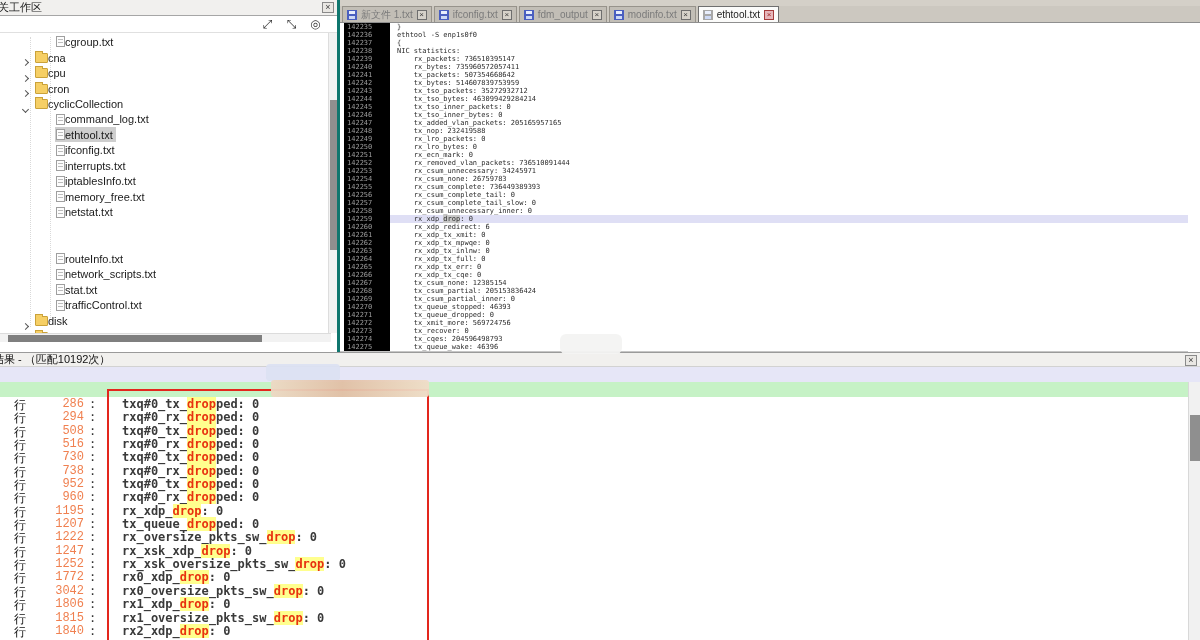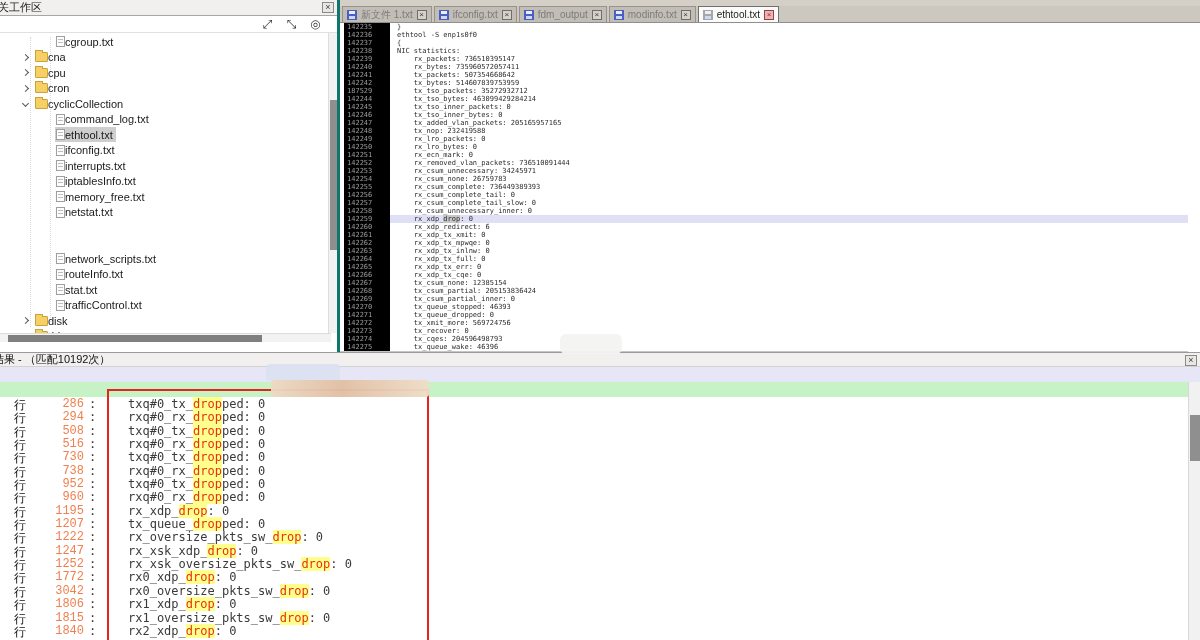--- a/index.html
+++ b/index.html
@@ -20,21 +20,21 @@
                 background:#fff; border-bottom:1px solid #e0e0e0;
                 display:flex; justify-content:flex-end; align-items:center; gap:9px;
                 padding-right:14px; }
   .tool-ic { font-size:12px; line-height:12px; color:#333; width:15px; text-align:center; }
   .ws-tree { position:absolute; left:0; top:33px; width:331px; height:300px;
              overflow:hidden; background:#fff; padding-top:1px; }
   .guide-v { position:absolute; width:0; border-left:1px dotted #d9d9d9; }
   .tree-row { height:15.5px; display:flex; align-items:center; font-size:11px;
               color:#1a1a1a; white-space:nowrap; position:relative; z-index:1;}
   .tree-gap { height:31px; }
-  .d1 { padding-left:23px; } .d2 { padding-left:55px; }
+  .d1 { padding-left:23px;align-items:flex-end; } .d2 { padding-left:55px; }
   .row-inner { display:flex; align-items:center; padding:0 3px 0 1px; height:15px; }
   .tree-row.sel .row-inner { background:#cecece; }
   .chev { width:5px; height:5px; border:solid #555; border-width:0 1.2px 1.2px 0;
           display:inline-block; margin-right:6px; flex:0 0 auto; }
   .chev.closed { transform:rotate(-45deg); }
   .chev.open   { transform:rotate(45deg); }
   .folder-ic { width:13px; height:10px; background:#f6cf65; border:1px solid #caa23a;
                border-radius:1px; position:relative; flex:0 0 auto; }
   .folder-ic::before { content:""; position:absolute; left:-1px; top:-3px; width:6px; height:2px;
                background:#f6cf65; border:1px solid #caa23a; border-bottom:none; }
@@ -94,21 +94,21 @@
                  line-height:15px; white-space:pre; overflow:hidden; }
   .res-path { position:absolute; left:0; top:29px; width:100%; height:15px;
               background:#c6f2c6; color:#0b7d0b; font-weight:bold;
               font:bold 11.5px "DejaVu Sans Mono", monospace; line-height:15px;
               white-space:pre; overflow:hidden; }
   #result-rows { position:absolute; left:0; top:44px; width:1188px; height:244px; overflow:hidden; }
   .res-row { position:relative; height:13.35px; font:12px "DejaVu Sans Mono", monospace; color:#3a3a3a; }
   .res-row .r-label { position:absolute; left:14px; font-family:"Liberation Sans",sans-serif; color:#111; }
   .res-row .r-num { position:absolute; left:14px; width:70px; text-align:right; color:#f08050;font-family:Liberation Mono, monospace; }
   .res-row .r-colon { position:absolute; left:89px; color:#333; }
-  .res-row .r-text { position:absolute; left:128px; white-space:pre; }
+  .res-row .r-text { position:absolute; left:122px; white-space:pre;font-weight:bold; }
   .res-match { background:#ffff8e; color:#e8320f; }
   .red-rect { position:absolute; left:107px; top:36px; width:322px; height:300px;
               border:2px solid #e3261d; z-index:5; }
   .blur-a { position:absolute; left:266px; top:11px; width:74px; height:17px;
             background:#dbe1f2; border-radius:4px; opacity:.93; z-index:6; }
   .blur-b { position:absolute; left:271px; top:27px; width:158px; height:17px;
             background:linear-gradient(90deg,#edd9c4,#e2bfa6 45%,#f0ddc8);
             border-radius:3px; opacity:.95; z-index:6; }
   .res-vscroll { position:absolute; right:0; top:29px; width:12px; height:259px;
                  background:#f1f1f1; border-left:1px solid #d8d8d8; }
@@ -203,27 +203,27 @@
       <div class="tree-row d2">
         <span class="row-inner">
           <span class="doc-ic"></span>
           <span class="lab">netstat.txt</span>
         </span>
       </div>
       <div class="tree-gap"></div>
       <div class="tree-row d2">
         <span class="row-inner">
           <span class="doc-ic"></span>
+          <span class="lab">routeInfo.txt</span>
+        </span>
+      </div>
+      <div class="tree-row d2">
+        <span class="row-inner">
+          <span class="doc-ic"></span>
           <span class="lab">network_scripts.txt</span>
-        </span>
-      </div>
-      <div class="tree-row d2">
-        <span class="row-inner">
-          <span class="doc-ic"></span>
-          <span class="lab">routeInfo.txt</span>
         </span>
       </div>
       <div class="tree-row d2">
         <span class="row-inner">
           <span class="doc-ic"></span>
           <span class="lab">stat.txt</span>
         </span>
       </div>
       <div class="tree-row d2">
         <span class="row-inner">
@@ -284,21 +284,21 @@
     </div>
   <div id="editor-lines">
       <div class="ed-line"><span class="ln">142235</span><span class="code">}</span></div>
       <div class="ed-line"><span class="ln">142236</span><span class="code">ethtool -S enp1s0f0</span></div>
       <div class="ed-line"><span class="ln">142237</span><span class="code">{</span></div>
       <div class="ed-line"><span class="ln">142238</span><span class="code">NIC statistics:</span></div>
       <div class="ed-line"><span class="ln">142239</span><span class="code">    rx_packets: 736510395147</span></div>
       <div class="ed-line"><span class="ln">142240</span><span class="code">    rx_bytes: 735960572057411</span></div>
       <div class="ed-line"><span class="ln">142241</span><span class="code">    tx_packets: 507354668642</span></div>
       <div class="ed-line"><span class="ln">142242</span><span class="code">    tx_bytes: 514607839753959</span></div>
-      <div class="ed-line"><span class="ln">187529</span><span class="code">    tx_tso_packets: 35272932712</span></div>
+      <div class="ed-line"><span class="ln">142243</span><span class="code">    tx_tso_packets: 35272932712</span></div>
       <div class="ed-line"><span class="ln">142244</span><span class="code">    tx_tso_bytes: 463099429284214</span></div>
       <div class="ed-line"><span class="ln">142245</span><span class="code">    tx_tso_inner_packets: 0</span></div>
       <div class="ed-line"><span class="ln">142246</span><span class="code">    tx_tso_inner_bytes: 0</span></div>
       <div class="ed-line"><span class="ln">142247</span><span class="code">    tx_added_vlan_packets: 205165957165</span></div>
       <div class="ed-line"><span class="ln">142248</span><span class="code">    tx_nop: 232419588</span></div>
       <div class="ed-line"><span class="ln">142249</span><span class="code">    rx_lro_packets: 0</span></div>
       <div class="ed-line"><span class="ln">142250</span><span class="code">    rx_lro_bytes: 0</span></div>
       <div class="ed-line"><span class="ln">142251</span><span class="code">    rx_ecn_mark: 0</span></div>
       <div class="ed-line"><span class="ln">142252</span><span class="code">    rx_removed_vlan_packets: 736510091444</span></div>
       <div class="ed-line"><span class="ln">142253</span><span class="code">    rx_csum_unnecessary: 34245971</span></div>

